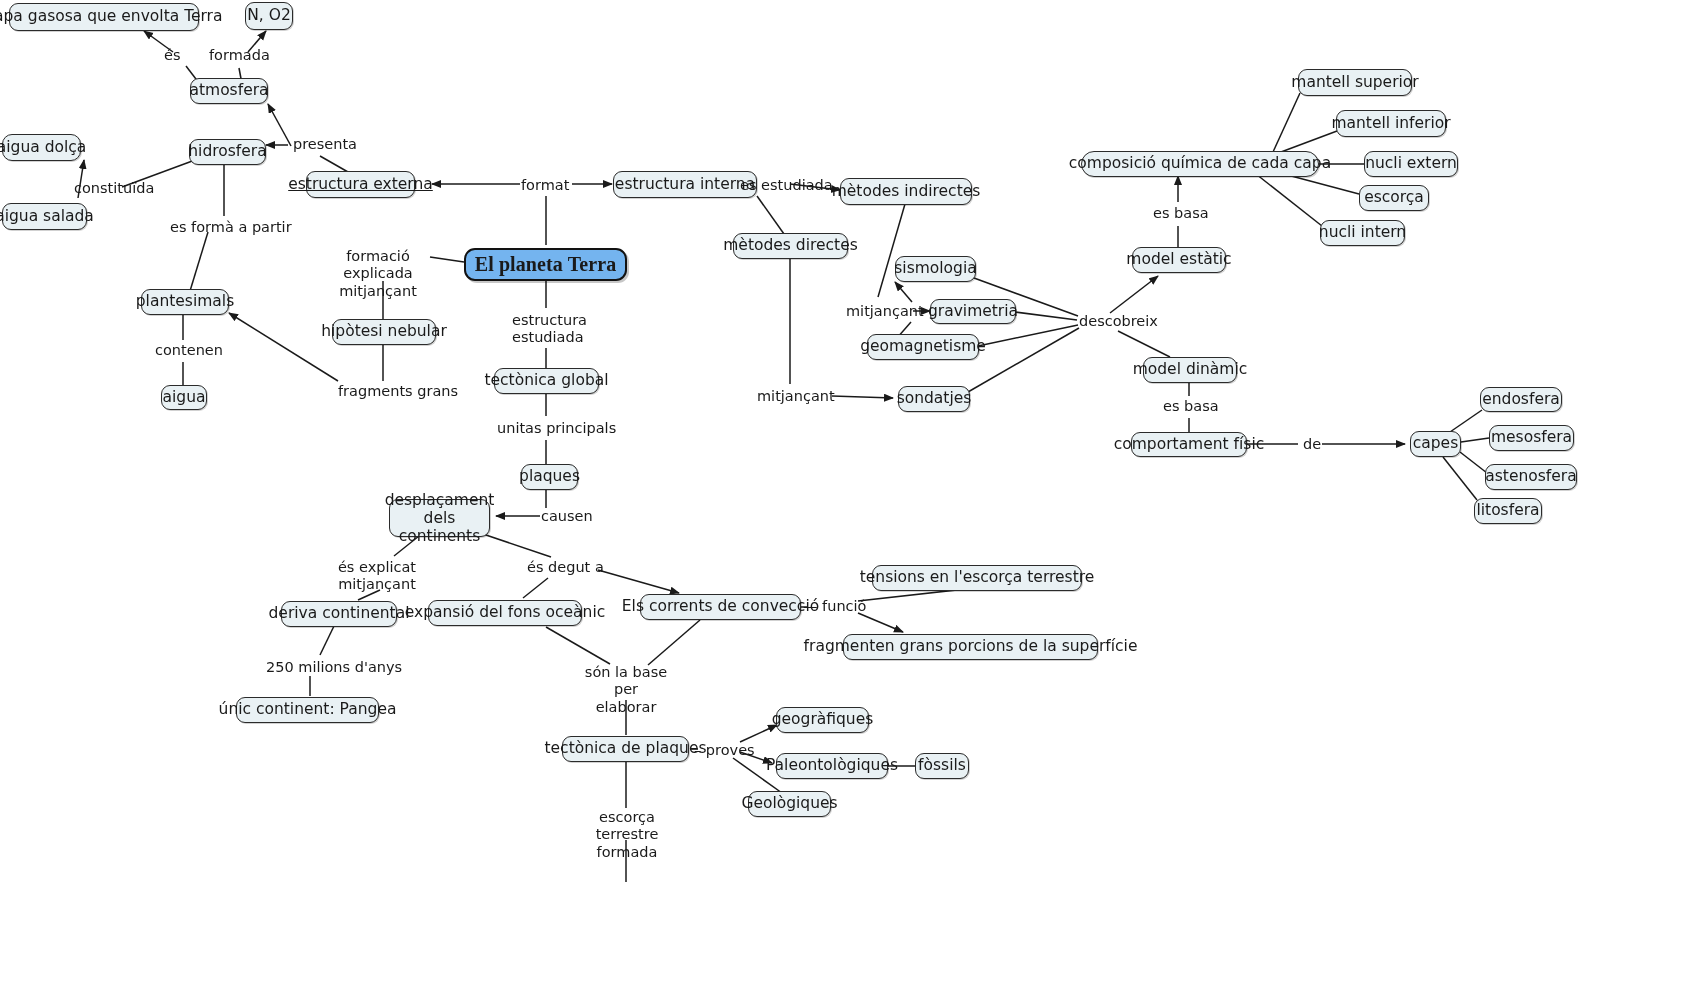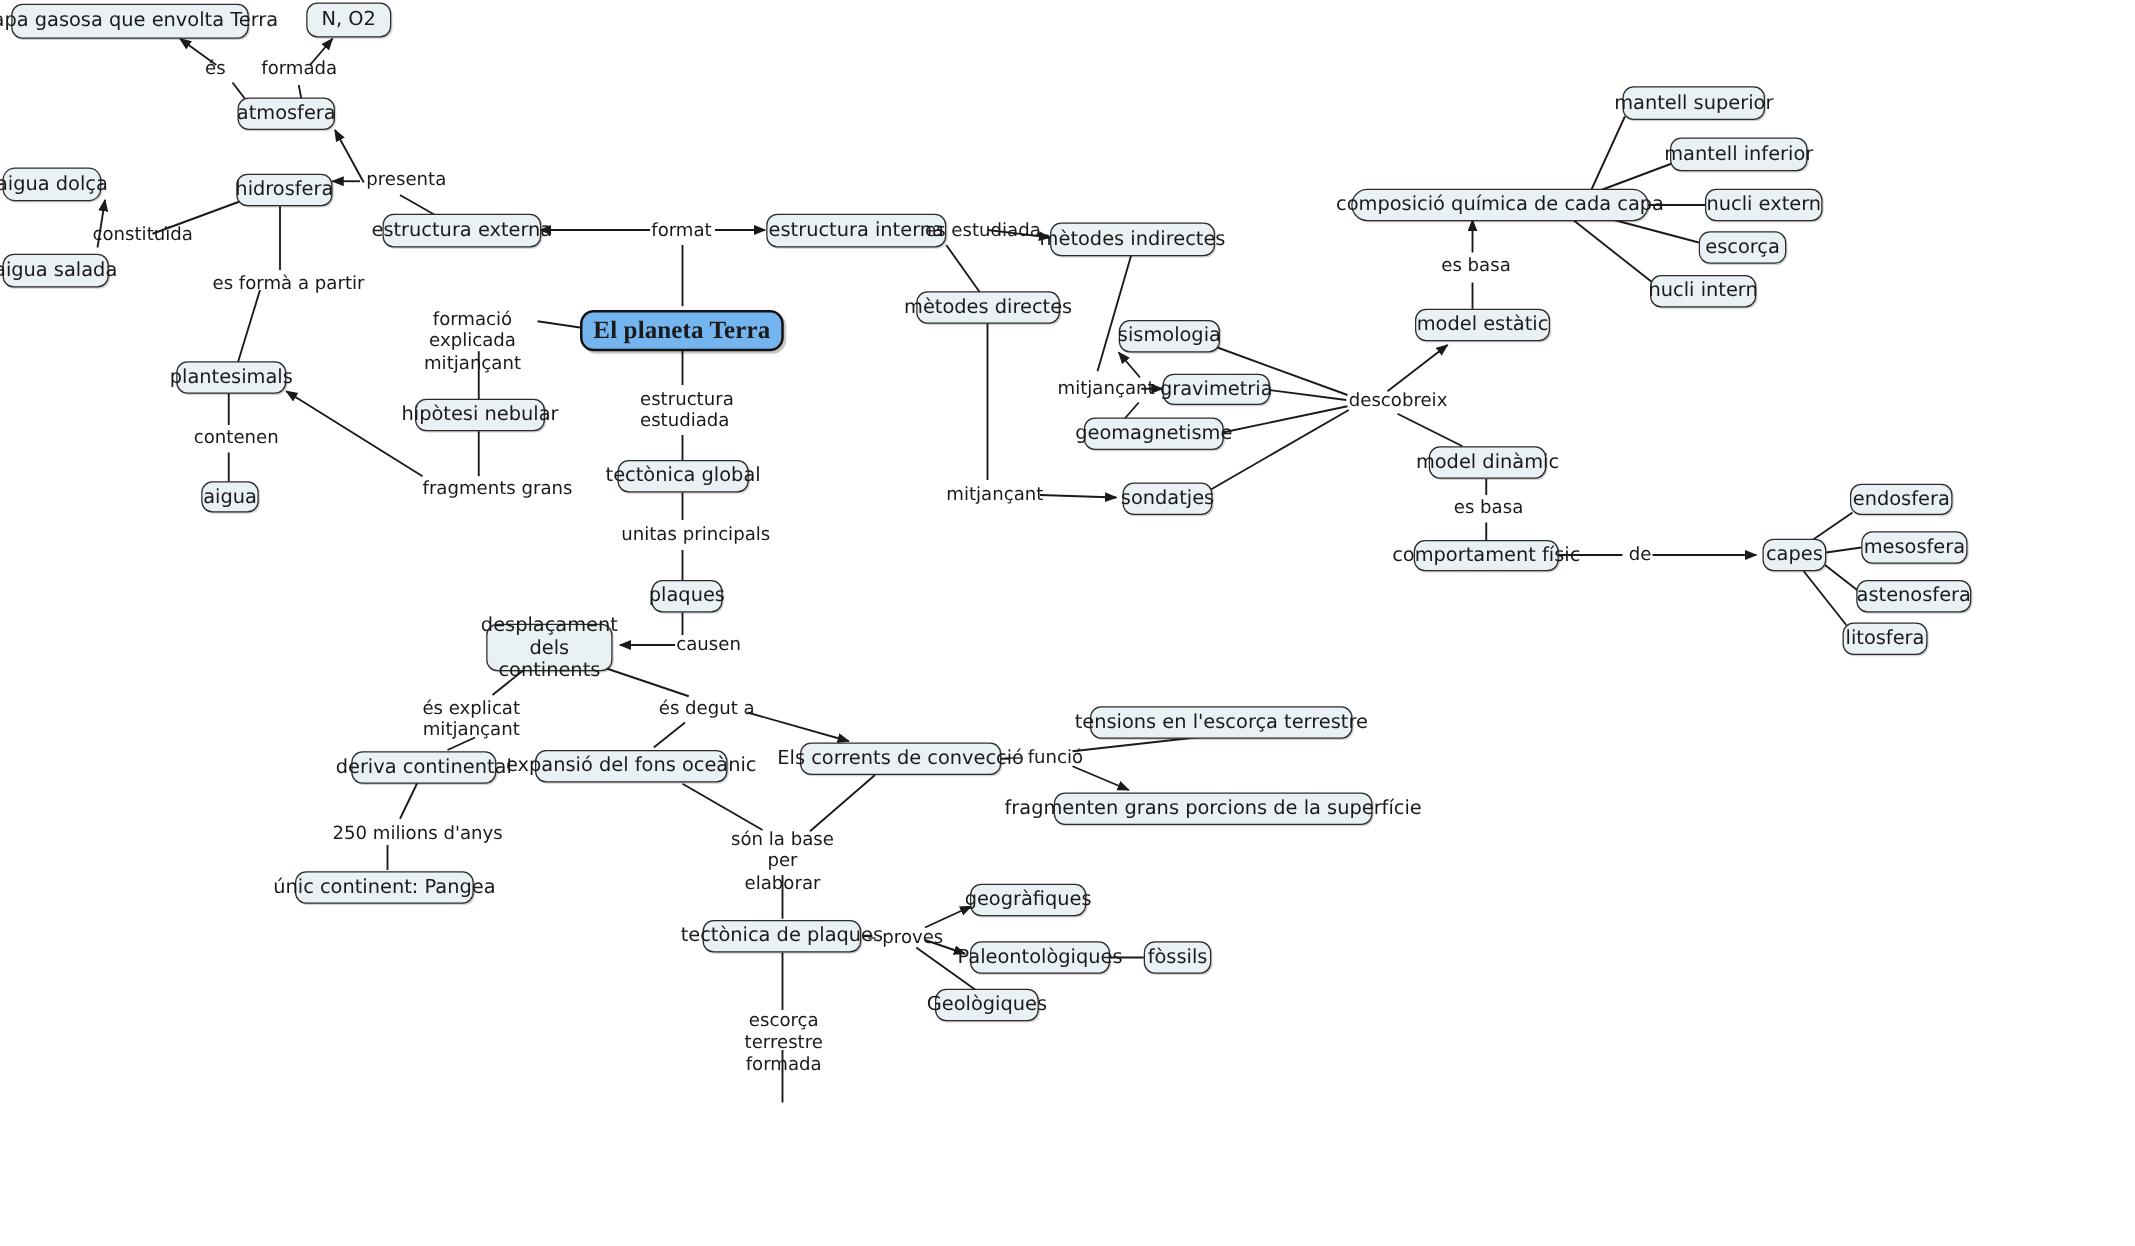--- a/index.html
+++ b/index.html
@@ -182,41 +182,41 @@
       <path d="M733,758 L782,793"></path>
 
       <path d="M887,766 L915,766"></path>
 
       <path d="M626,762 L626,808"></path>
       <path d="M626,840 L626,882"></path>
     </g>
   </svg>
 
   <div class="node" style="left:9px;top:3px;width:190px;height:28px;">capa gasosa que envolta Terra</div>
-  <div class="node" style="left:245px;top:2px;width:68px;height:28px;">N, O2</div>
+  <div class="node" style="left:245px;top:2px;width:48px;height:28px;">N, O2</div>
   <div class="node" style="left:190px;top:78px;width:78px;height:26px;">atmosfera</div>
 
   <div class="node" style="left:2px;top:134px;width:79px;height:27px;border-radius:10px;">aigua dolça</div>
   <div class="node" style="left:2px;top:203px;width:85px;height:27px;">aigua salada</div>
   <div class="node" style="left:189px;top:139px;width:77px;height:26px;">hidrosfera</div>
 
-  <div class="node" style="left:306px;top:171px;width:127px;height:27px;">estructura externa</div>
+  <div class="node" style="left:306px;top:171px;width:109px;height:27px;text-decoration:underline;">estructura externa</div>
   <div class="node" style="left:613px;top:171px;width:144px;height:27px;">estructura interna</div>
 
   <div class="node" style="left:840px;top:178px;width:132px;height:27px;">mètodes indirectes</div>
   <div class="node" style="left:733px;top:233px;width:115px;height:26px;">mètodes directes</div>
 
   <div class="node" style="left:1298px;top:69px;width:114px;height:27px;">mantell superior</div>
   <div class="node" style="left:1336px;top:110px;width:110px;height:27px;">mantell inferior</div>
   <div class="node" style="left:1081px;top:151px;width:238px;height:26px;border-radius:13px;">composició química de cada capa</div>
   <div class="node" style="left:1364px;top:151px;width:94px;height:26px;">nucli extern</div>
   <div class="node" style="left:1359px;top:185px;width:70px;height:26px;">escorça</div>
   <div class="node" style="left:1320px;top:220px;width:85px;height:26px;">nucli intern</div>
 
-  <div class="node" style="left:1132px;top:247px;width:108px;height:26px;">model estàtic</div>
+  <div class="node" style="left:1132px;top:247px;width:94px;height:26px;">model estàtic</div>
 
   <div class="node" style="left:895px;top:256px;width:81px;height:26px;">sismologia</div>
   <div class="node" style="left:930px;top:299px;width:86px;height:25px;">gravimetria</div>
   <div class="node" style="left:867px;top:334px;width:112px;height:26px;">geomagnetisme</div>
 
   <div class="node" style="left:1143px;top:357px;width:94px;height:26px;">model dinàmic</div>
   <div class="node" style="left:898px;top:386px;width:72px;height:26px;">sondatjes</div>
 
   <div class="node" style="left:1131px;top:432px;width:116px;height:25px;">comportament físic</div>
   <div class="node" style="left:1410px;top:431px;width:51px;height:26px;">capes</div>

